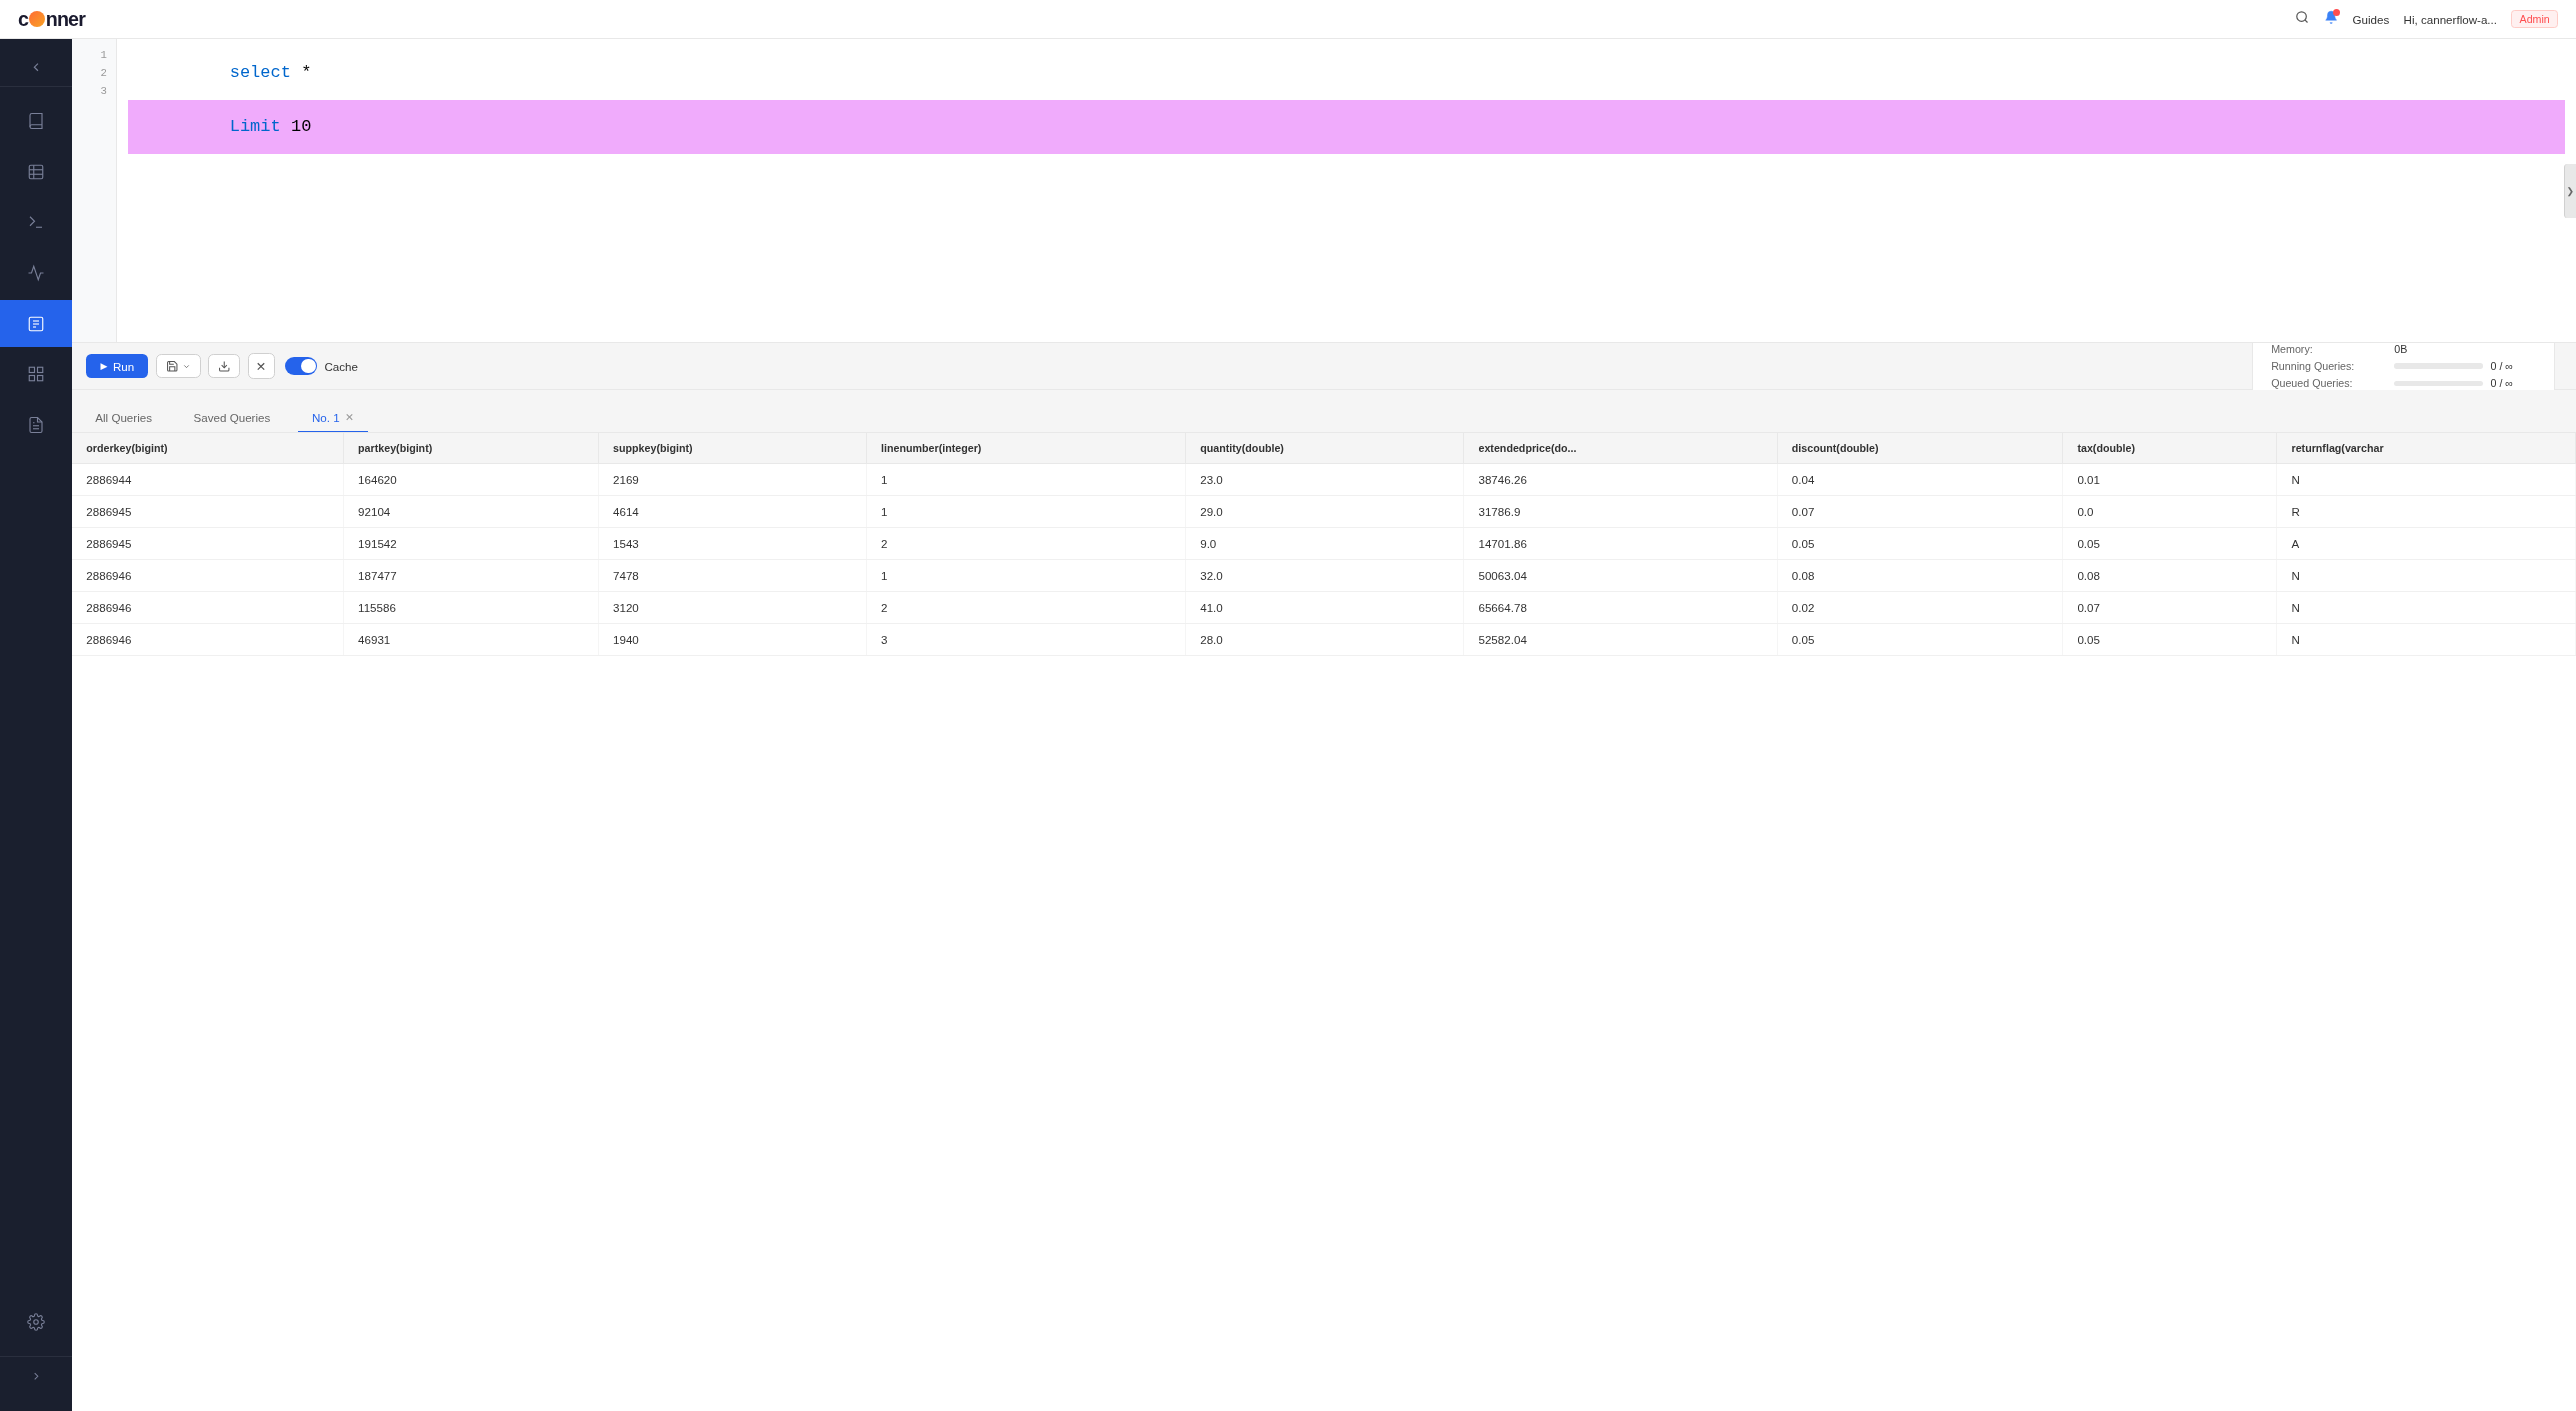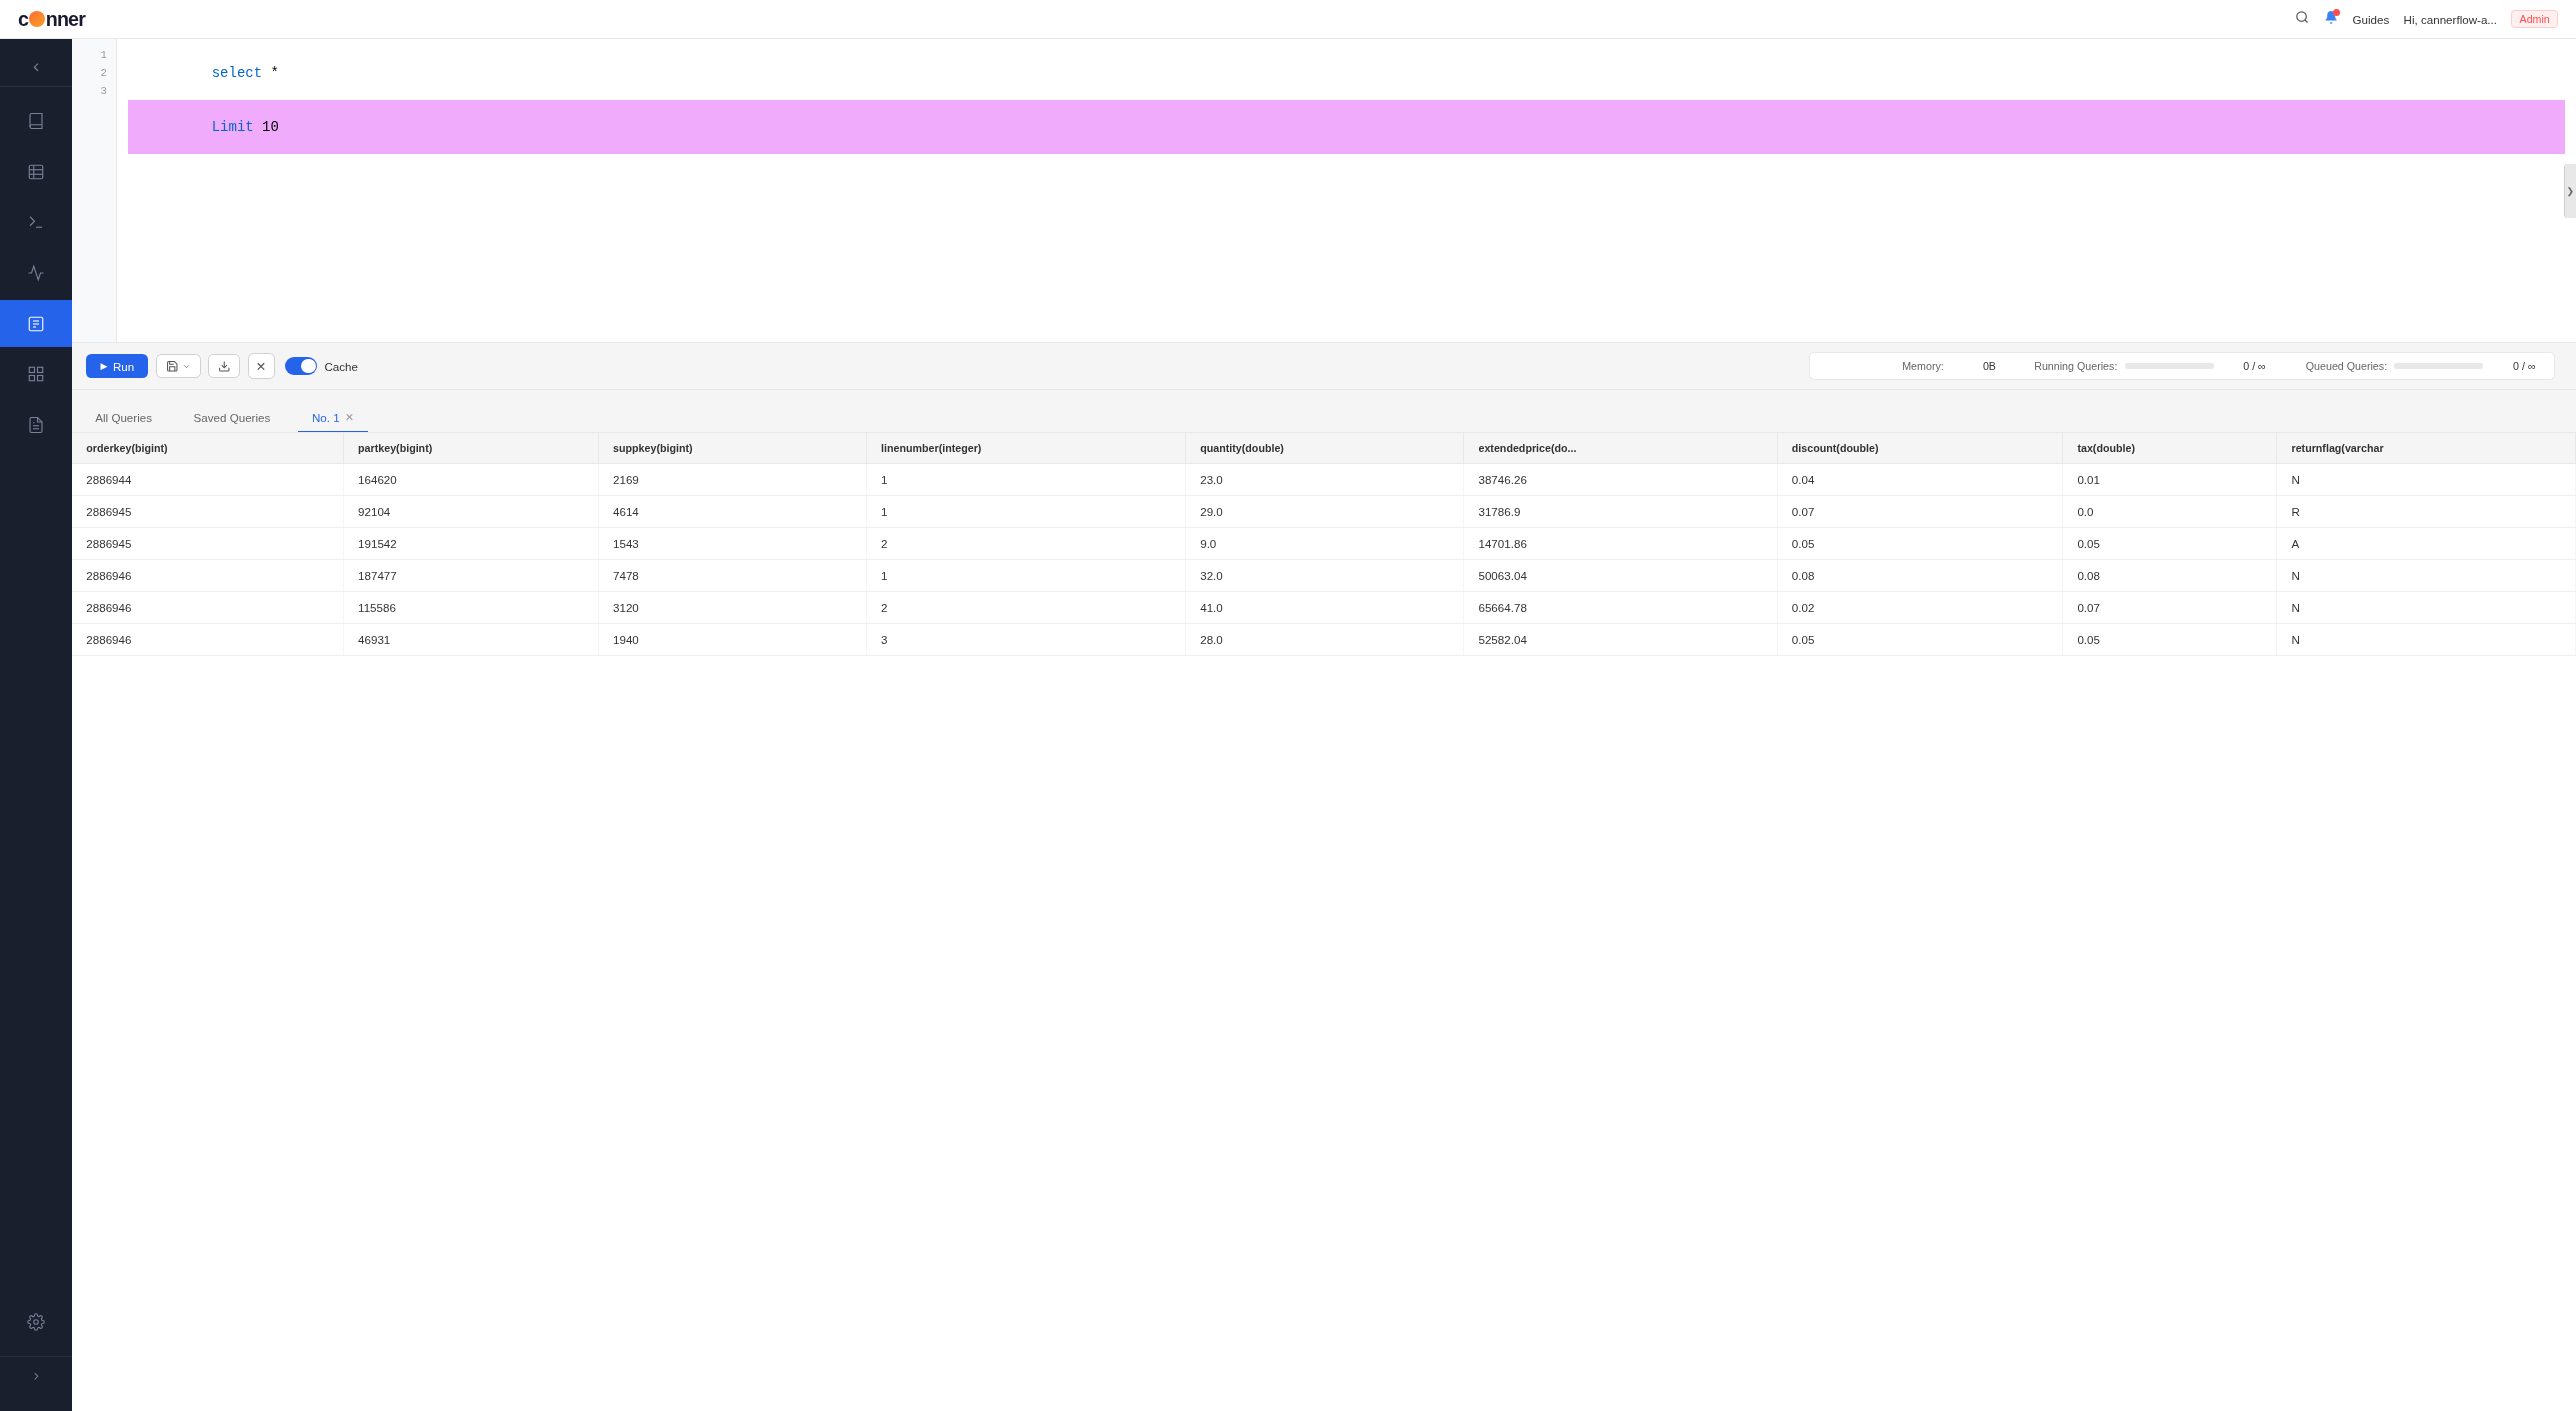--- a/index.html
+++ b/index.html
@@ -178,21 +178,21 @@
     .line-number {
       font-size: 10.7px;
       color: #999;
       line-height: 18px;
       font-family: 'Courier New', monospace;
     }
     .editor-content {
       flex: 1;
       padding: 7.2px 10.7px;
       font-family: 'Courier New', monospace;
-      font-size: 14px;
+      font-size: 17px;
     }
     .code-line {
       line-height: 18px;
       white-space: pre;
     }
     .code-line.highlighted { background: #f0abfc; }
     .kw { color: #0066cc; font-weight: 500; }
 
     
     .right-panel-toggle {
@@ -523,21 +523,21 @@
       </div>
       <div class="btn-cancel">✕</div>
       <div class="cache-toggle">
         <div class="toggle-switch">
           <div class="toggle-knob"></div>
         </div>
         <span class="cache-label">Cache</span>
       </div>
       <div class="toolbar-spacer"></div>
       <div class="metrics-panel">
-        <div style="display:flex;flex-direction:row;gap:5.4px;text-align:right;">
+        <div style="display:flex;flex-direction:column;gap:5.4px;">
           <div class="metric-row">
             <span class="metric-label">Memory:</span>
             <span class="metric-value">0B</span>
           </div>
           <div class="metric-row">
             <span class="metric-label">Running Queries:</span>
             <div class="metric-bar"></div>
             <span class="metric-value">0 / ∞</span>
           </div>
           <div class="metric-row">

